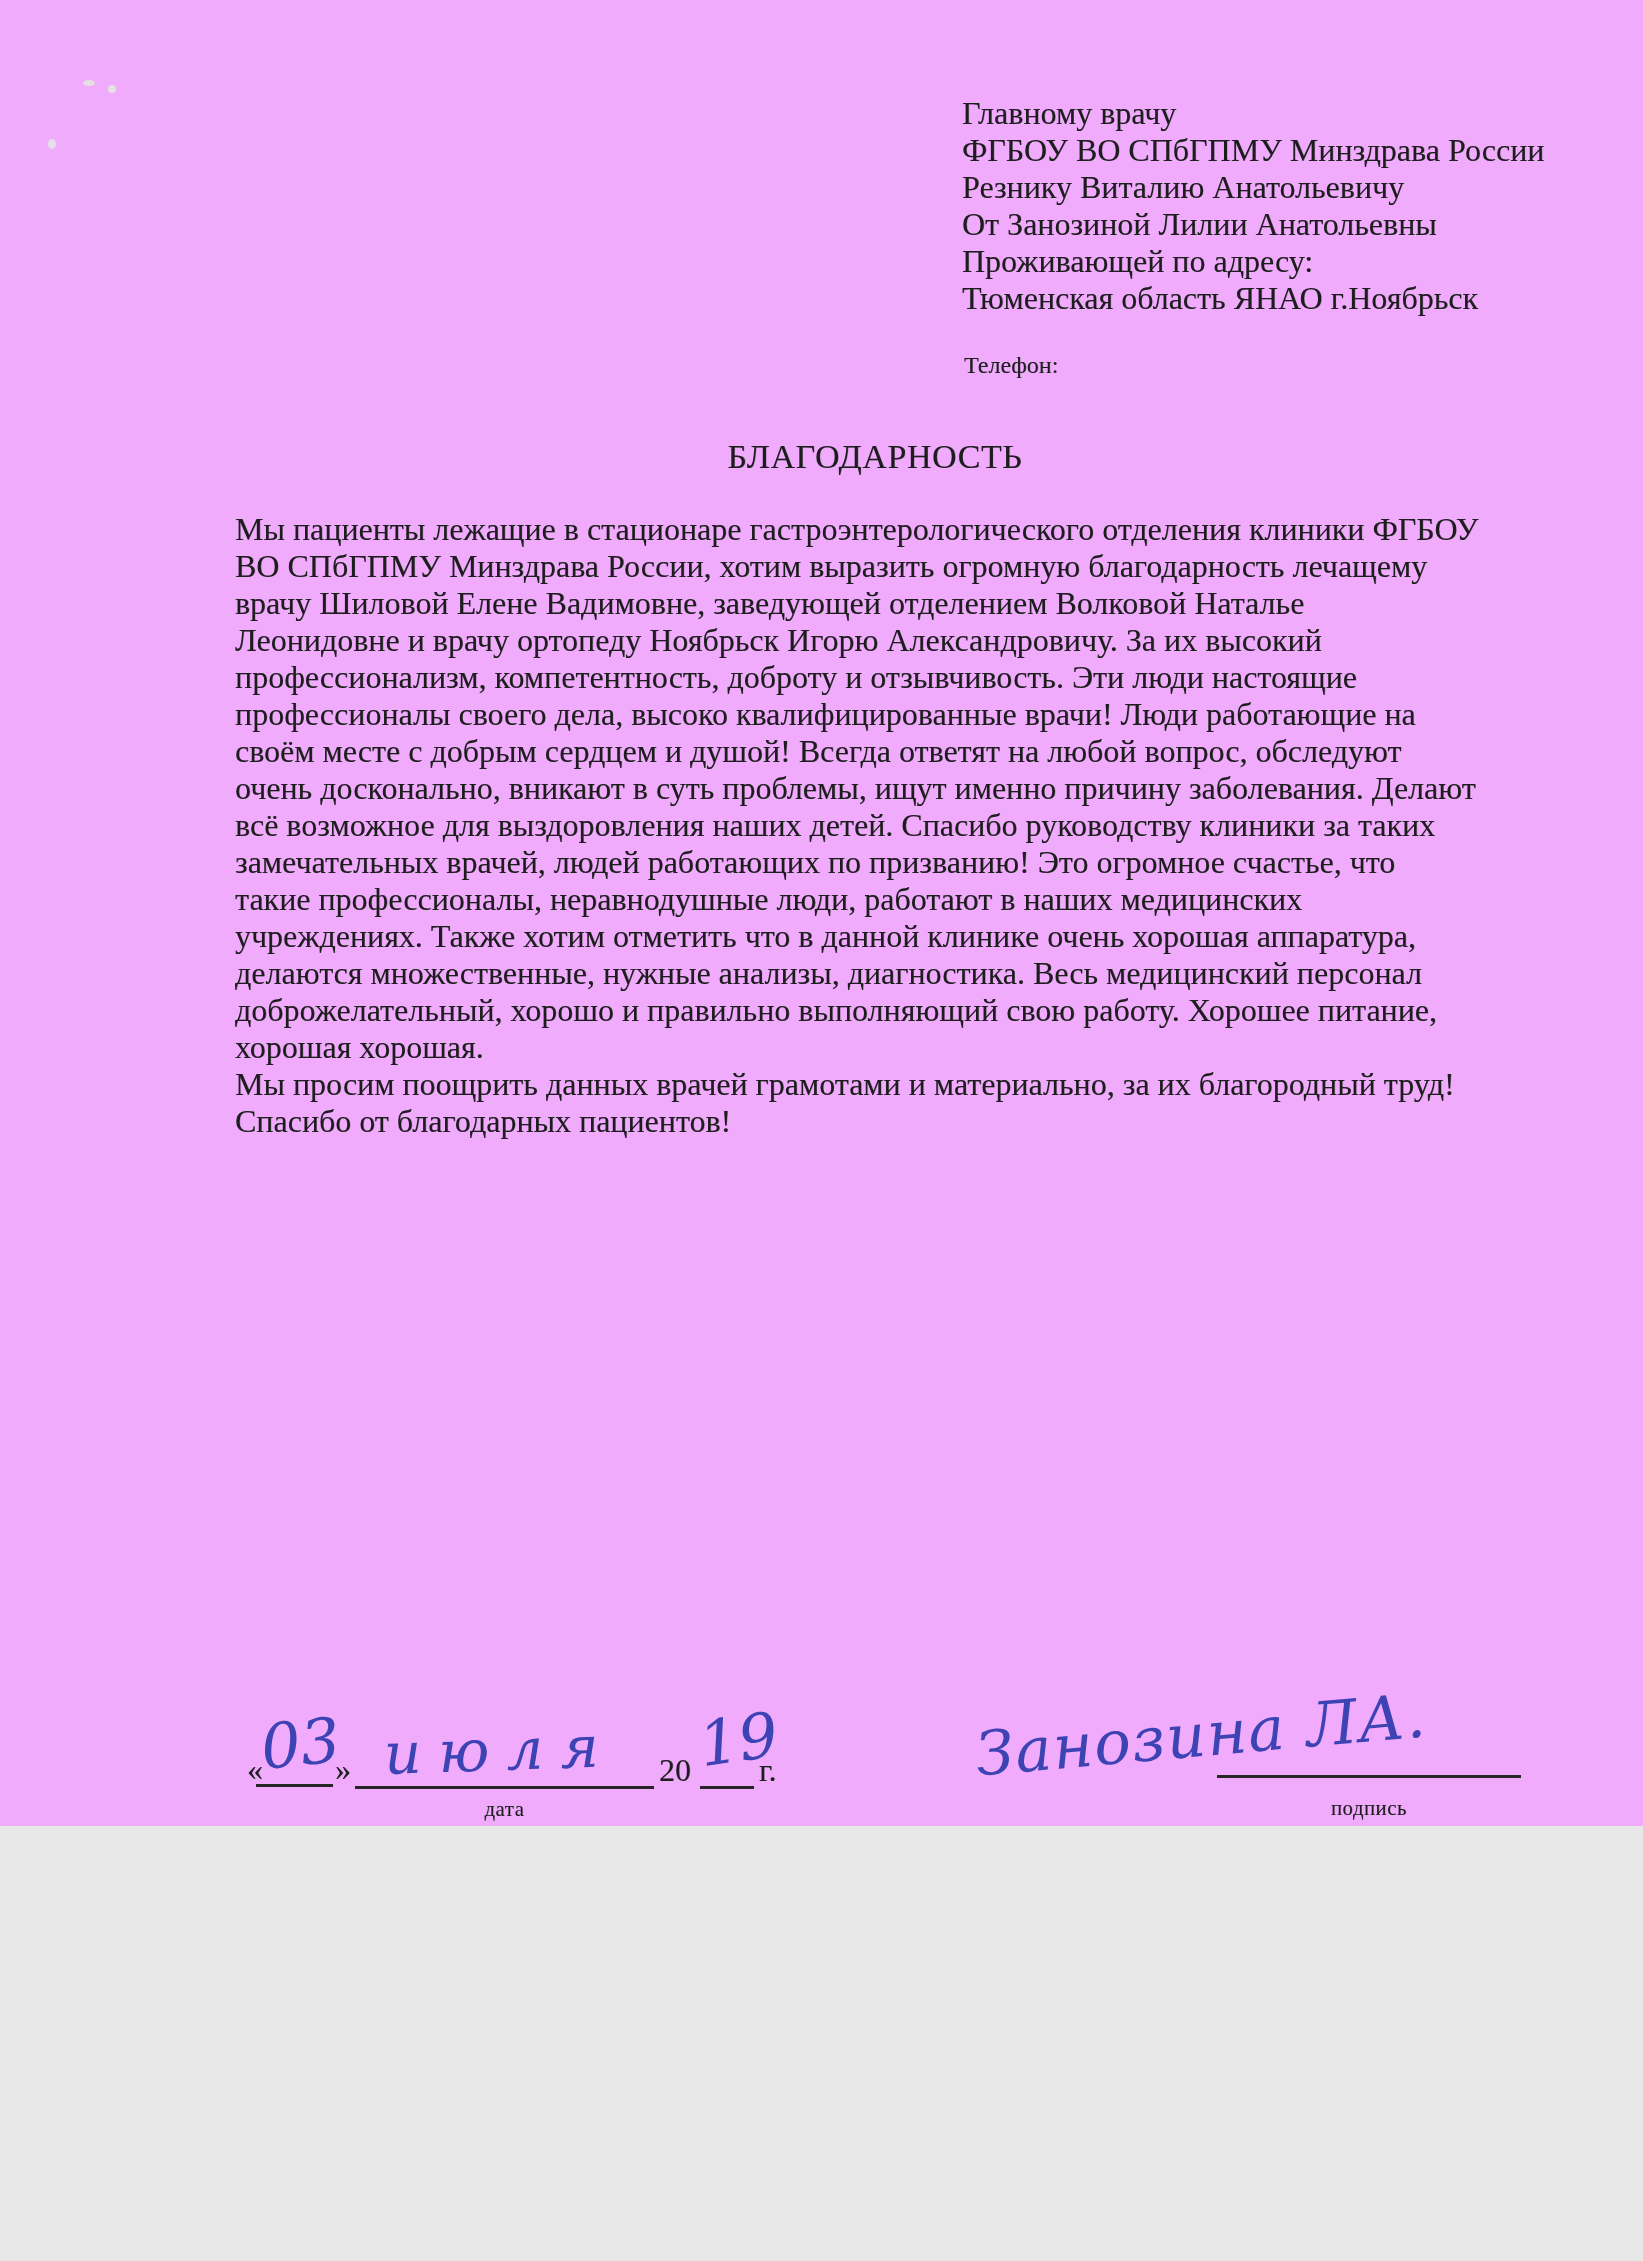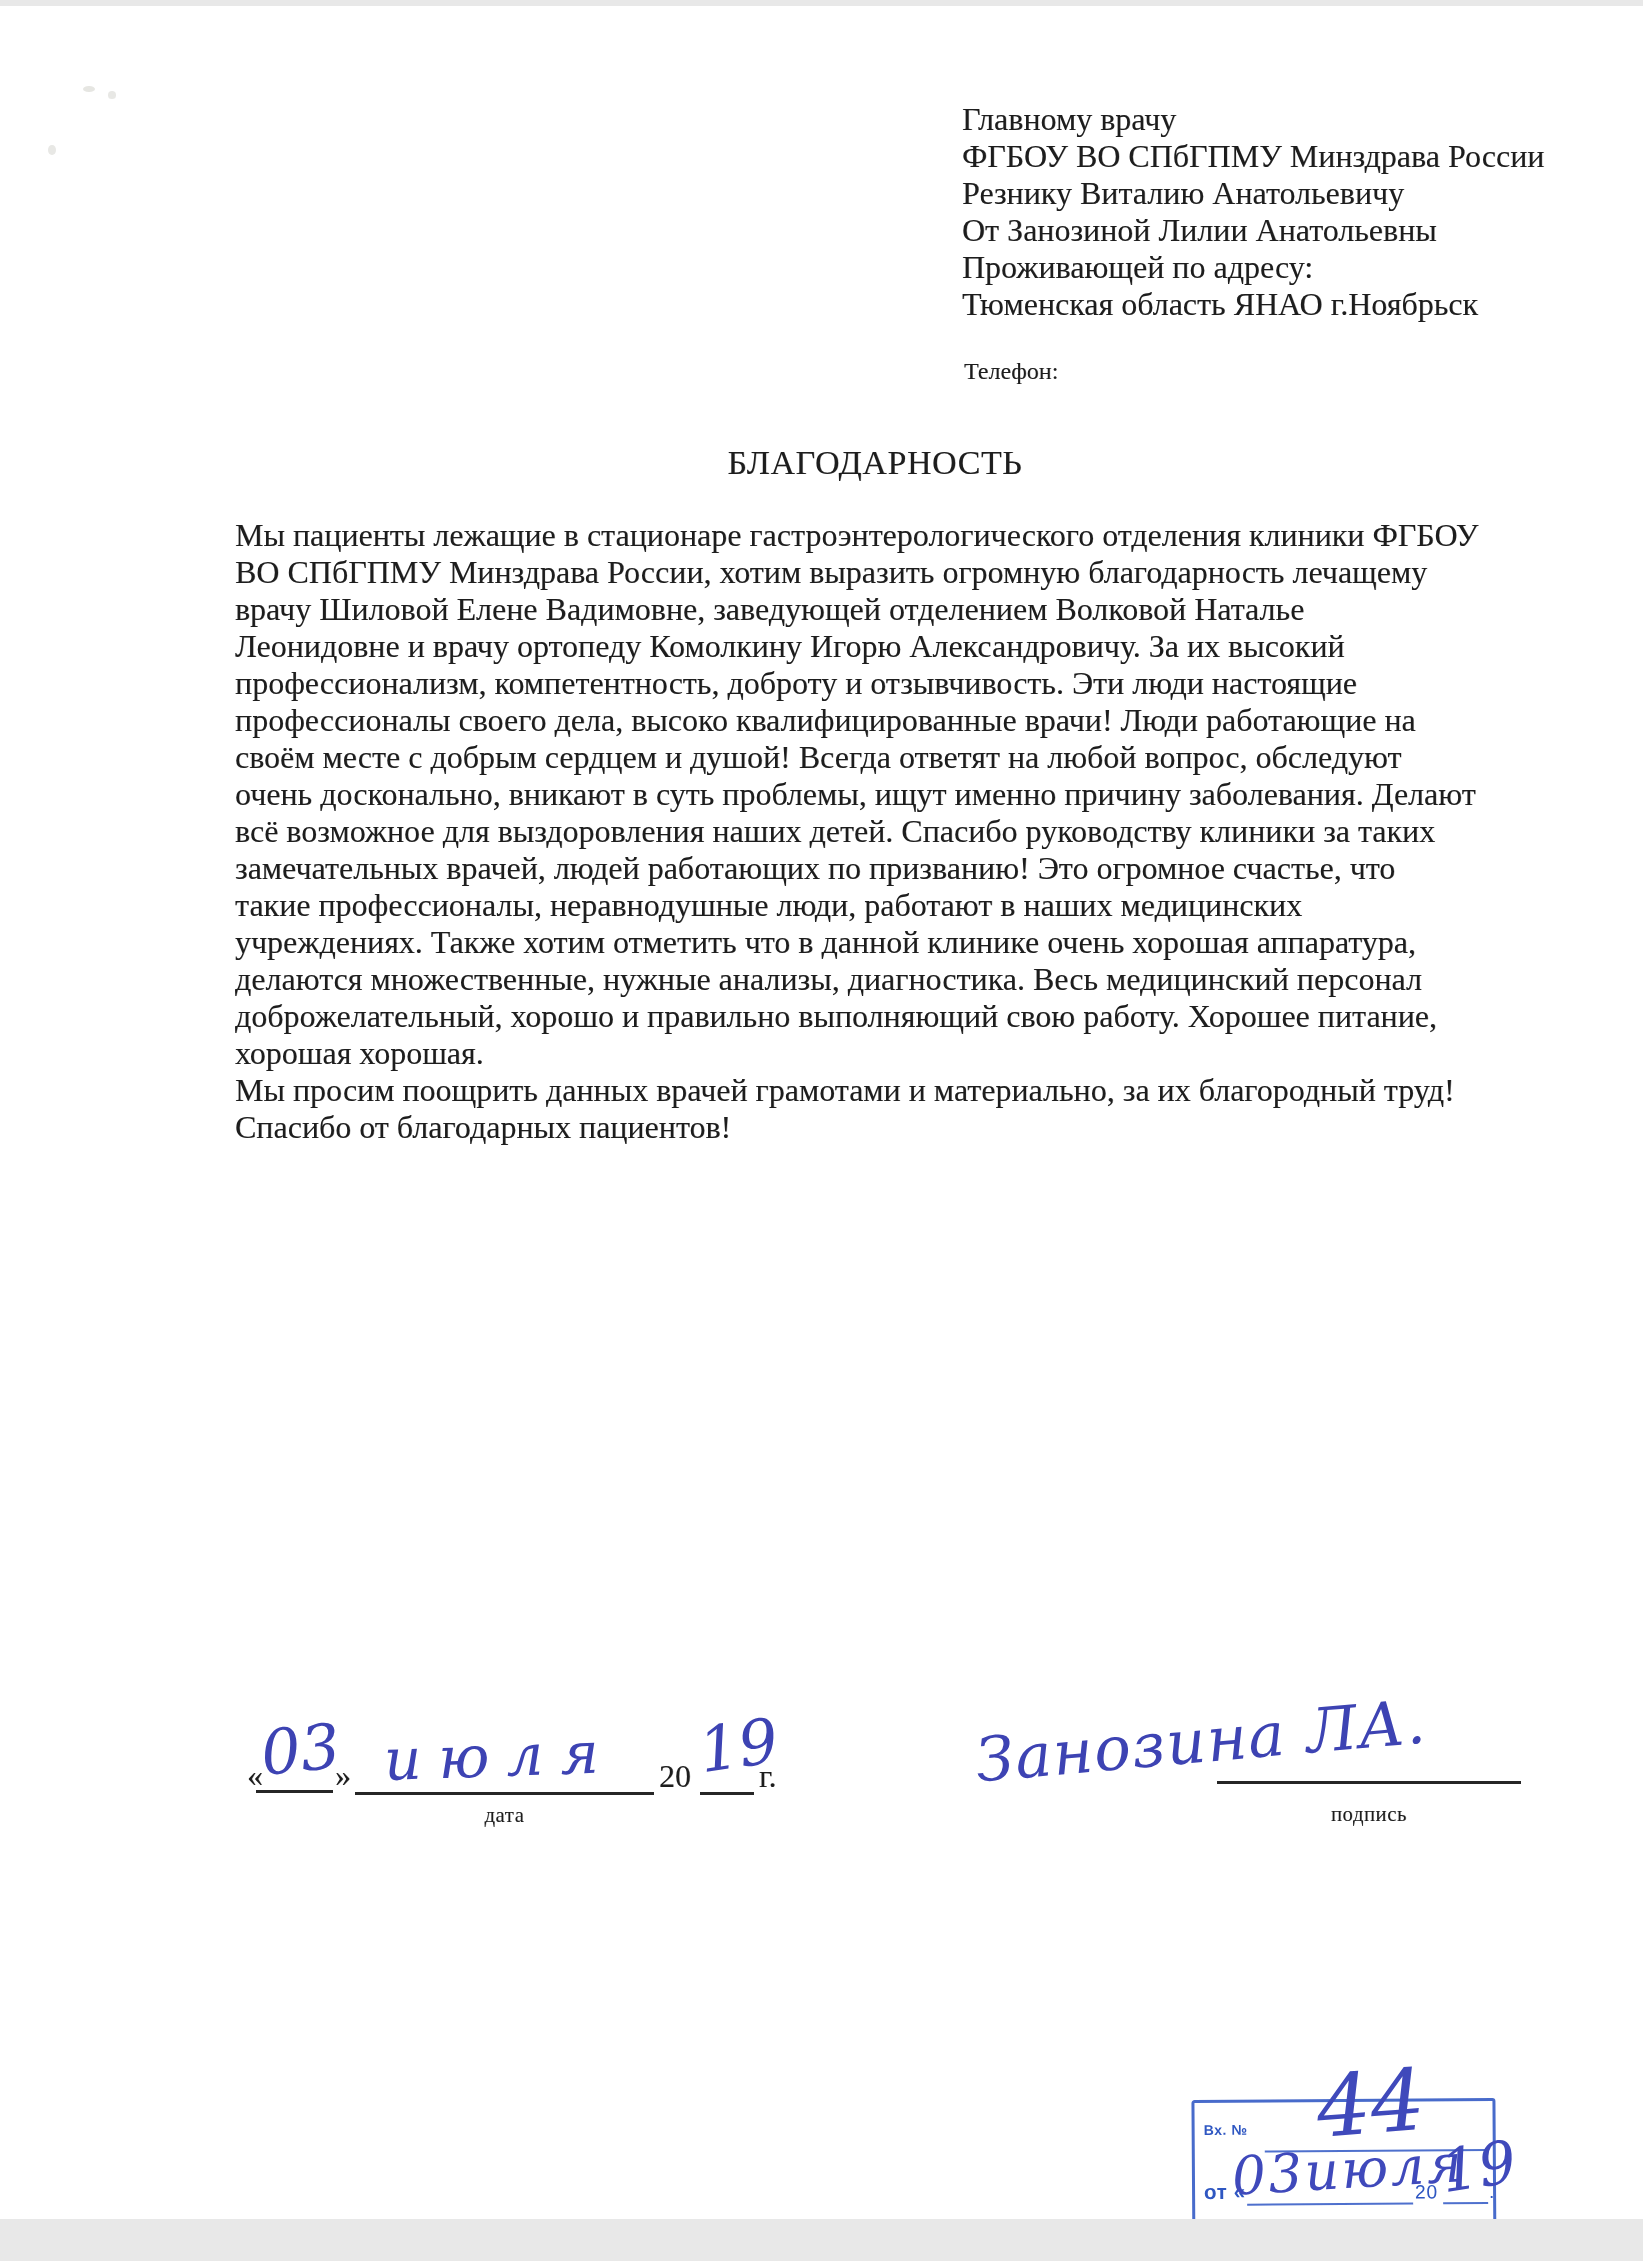--- a/index.html
+++ b/index.html
@@ -1,20 +1,20 @@
 <!DOCTYPE html>
 <html style="font-size:10.3px"><head>
 <meta charset="utf-8">
 <style>
   html,body { margin:0; padding:0; background:#e8e8e8; }
   .page {
     position:relative;
-    width:1644px; height:2213px;
-    margin:6px auto;
-    background:#ffffff;
+    width:1644px; height:1826px;
+    margin:0 auto;
+    background:#f0abfc;
     font-family:"Liberation Serif", serif;
     color:#1d1d1d;
     overflow:hidden;
   }
   .printed { text-shadow:0.4px 0.4px 0.6px rgba(25,25,25,0.35); }
 
   .recipient {
     position:absolute; left:962px; top:95px;
     font-size:32px; line-height:37px; white-space:nowrap;
   }
@@ -78,21 +78,21 @@
     <div>Тюменская область ЯНАО г.Ноябрьск</div>
   </div>
   <div class="phone printed">Телефон:</div>
 
   <div class="title printed">БЛАГОДАРНОСТЬ</div>
 
   <div class="body-text printed">
     <div>Мы пациенты лежащие в стационаре гастроэнтерологического отделения клиники ФГБОУ</div>
     <div>ВО СПбГПМУ Минздрава России, хотим выразить огромную благодарность лечащему</div>
     <div>врачу Шиловой Елене Вадимовне, заведующей отделением Волковой Наталье</div>
-    <div>Леонидовне и врачу ортопеду Комолкину Игорю Александровичу. За их высокий</div>
+    <div>Леонидовне и врачу ортопеду Ноябрьск Игорю Александровичу. За их высокий</div>
     <div>профессионализм, компетентность, доброту и отзывчивость. Эти люди настоящие</div>
     <div>профессионалы своего дела, высоко квалифицированные врачи! Люди работающие на</div>
     <div>своём месте с добрым сердцем и душой! Всегда ответят на любой вопрос, обследуют</div>
     <div>очень досконально, вникают в суть проблемы, ищут именно причину заболевания. Делают</div>
     <div>всё возможное для выздоровления наших детей. Спасибо руководству клиники за таких</div>
     <div>замечательных врачей, людей работающих по призванию! Это огромное счастье, что</div>
     <div>такие профессионалы, неравнодушные люди, работают в наших медицинских</div>
     <div>учреждениях. Также хотим отметить что в данной клинике очень хорошая аппаратура,</div>
     <div>делаются множественные, нужные анализы, диагностика. Весь медицинский персонал</div>
     <div>доброжелательный, хорошо и правильно выполняющий свою работу. Хорошее питание,</div>

